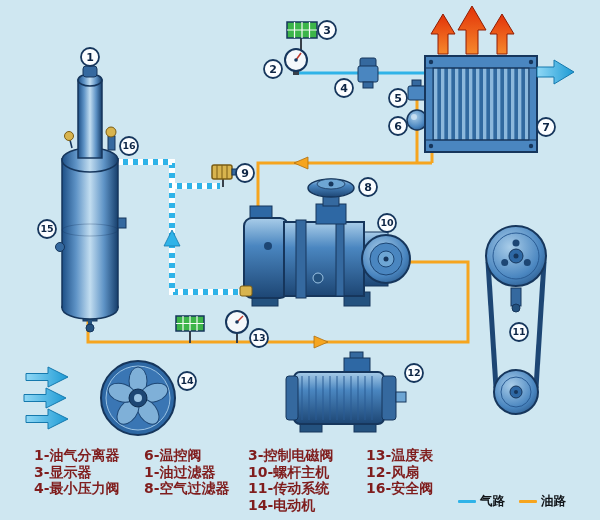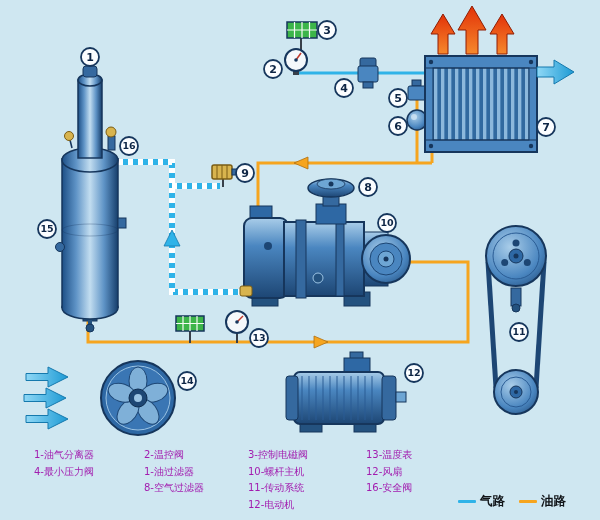--- a/index.html
+++ b/index.html
@@ -23,21 +23,21 @@
   .co{fill:#fbfdff;stroke:#16365c;stroke-width:1.8;}
   .cot{font-family:"DejaVu Sans",sans-serif;font-weight:bold;font-size:11px;fill:#0d2545;text-anchor:middle;}
   .cot.sm{font-size:9.5px;}
   
   .legend{position:absolute;left:34px;top:447px;width:562px;height:70px;}
   .legend-cols{display:flex;}
   .legend-col:nth-child(1){width:110px;}
   .legend-col:nth-child(2){width:104px;}
   .legend-col:nth-child(3){width:118px;}
   .legend-col:nth-child(4){width:96px;}
-  .legend-item{font-size:10px;font-weight:normal;color:#a21caf;line-height:16.5px;white-space:nowrap;}
+  .legend-item{font-size:14px;font-weight:bold;color:#7f1d1d;line-height:16.5px;white-space:nowrap;}
   .line-legend{position:absolute;left:424px;top:46px;display:flex;gap:14px;}
   .line-key{display:flex;align-items:center;font-size:12.5px;font-weight:bold;color:#101418;white-space:nowrap;}
   .dash{display:inline-block;width:18px;height:3px;margin-right:4px;border-radius:1px;}
   .dash-air{background:var(--air);}
   .dash-oil{background:var(--oil);}
 </style>
 </head>
 <body>
 
 <div class="stage">
@@ -323,32 +323,33 @@
           <circle class="co" cx="129" cy="146" r="9"></circle>
           <text class="cot sm" x="129" y="149">16</text>
         </g>
   </g>
 </svg>
 
 <div class="legend">
   <div class="legend-cols">
     <div class="legend-col">
       <div class="legend-item">1-油气分离器</div>
+      <div class="legend-item">3-显示器</div>
       <div class="legend-item">4-最小压力阀</div>
     </div>
     <div class="legend-col">
-      <div class="legend-item">2-温控阀</div>
+      <div class="legend-item">6-温控阀</div>
       <div class="legend-item">1-油过滤器</div>
       <div class="legend-item">8-空气过滤器</div>
     </div>
     <div class="legend-col">
       <div class="legend-item">3-控制电磁阀</div>
       <div class="legend-item">10-螺杆主机</div>
       <div class="legend-item">11-传动系统</div>
-      <div class="legend-item">12-电动机</div>
+      <div class="legend-item">14-电动机</div>
     </div>
     <div class="legend-col">
       <div class="legend-item">13-温度表</div>
       <div class="legend-item">12-风扇</div>
       <div class="legend-item">16-安全阀</div>
     </div>
   </div>
   <div class="line-legend">
     <span class="line-key">
       <span class="dash dash-air"></span>

